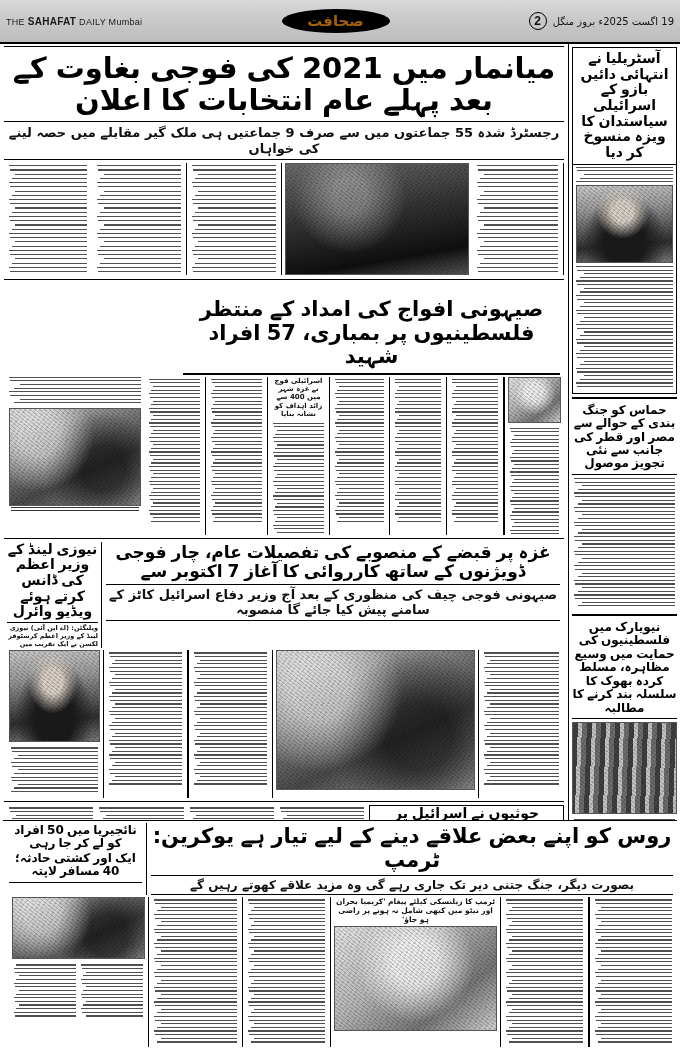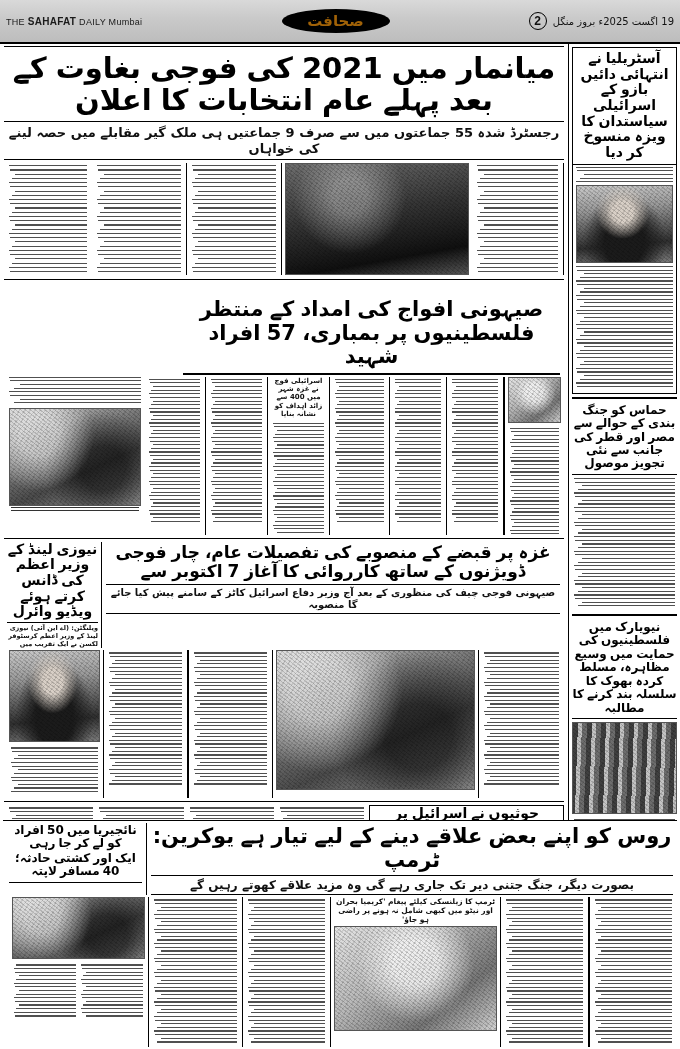--- a/index.html
+++ b/index.html
@@ -811,21 +811,21 @@
             </div>
         </div>
       </div>
 
       <div class="rule" style="margin:3px 4px 0;"></div>
 
       <div class="row" style="padding:3px 4px 0;">
         <div style="width:462px;padding:0 4px;">
           <div class="hl hl-lg" style="padding:1px 0 3px;">غزہ پر قبضے کے منصوبے کی تفصیلات عام، چار فوجی ڈویژنوں کے ساتھ کارروائی کا آغاز 7 اکتوبر سے</div>
           <div class="rule-thin"></div>
-          <div class="sub" style="font-size:10px;padding:2px 0;">صیہونی فوجی چیف کی منظوری کے بعد آج وزیر دفاع اسرائیل کاٹز کے سامنے پیش کیا جائے گا منصوبہ</div>
+          <div class="sub" style="font-size:13px;padding:2px 0;">صیہونی فوجی چیف کی منظوری کے بعد آج وزیر دفاع اسرائیل کاٹز کے سامنے پیش کیا جائے گا منصوبہ</div>
           <div class="rule-thin"></div>
         </div>
         <div class="vrule" style="width:98px;padding:0 3px;">
           <div class="hl hl-xs" style="padding:0 0 2px;">نیوزی لینڈ کے وزیر اعظم کی ڈانس کرتے ہوئے ویڈیو وائرل</div>
           <div class="rule-thin"></div>
           <div class="sub sub-sm" style="font-size:6.5px;padding:2px 0 0;text-align:right;">ویلنگٹن: (اے این آئی) نیوزی لینڈ کے وزیر اعظم کرسٹوفر لکسن نے ایک تقریب میں</div>
         </div>
       </div>
 
       <div class="row" style="height:150px;padding:2px 4px 0;">

